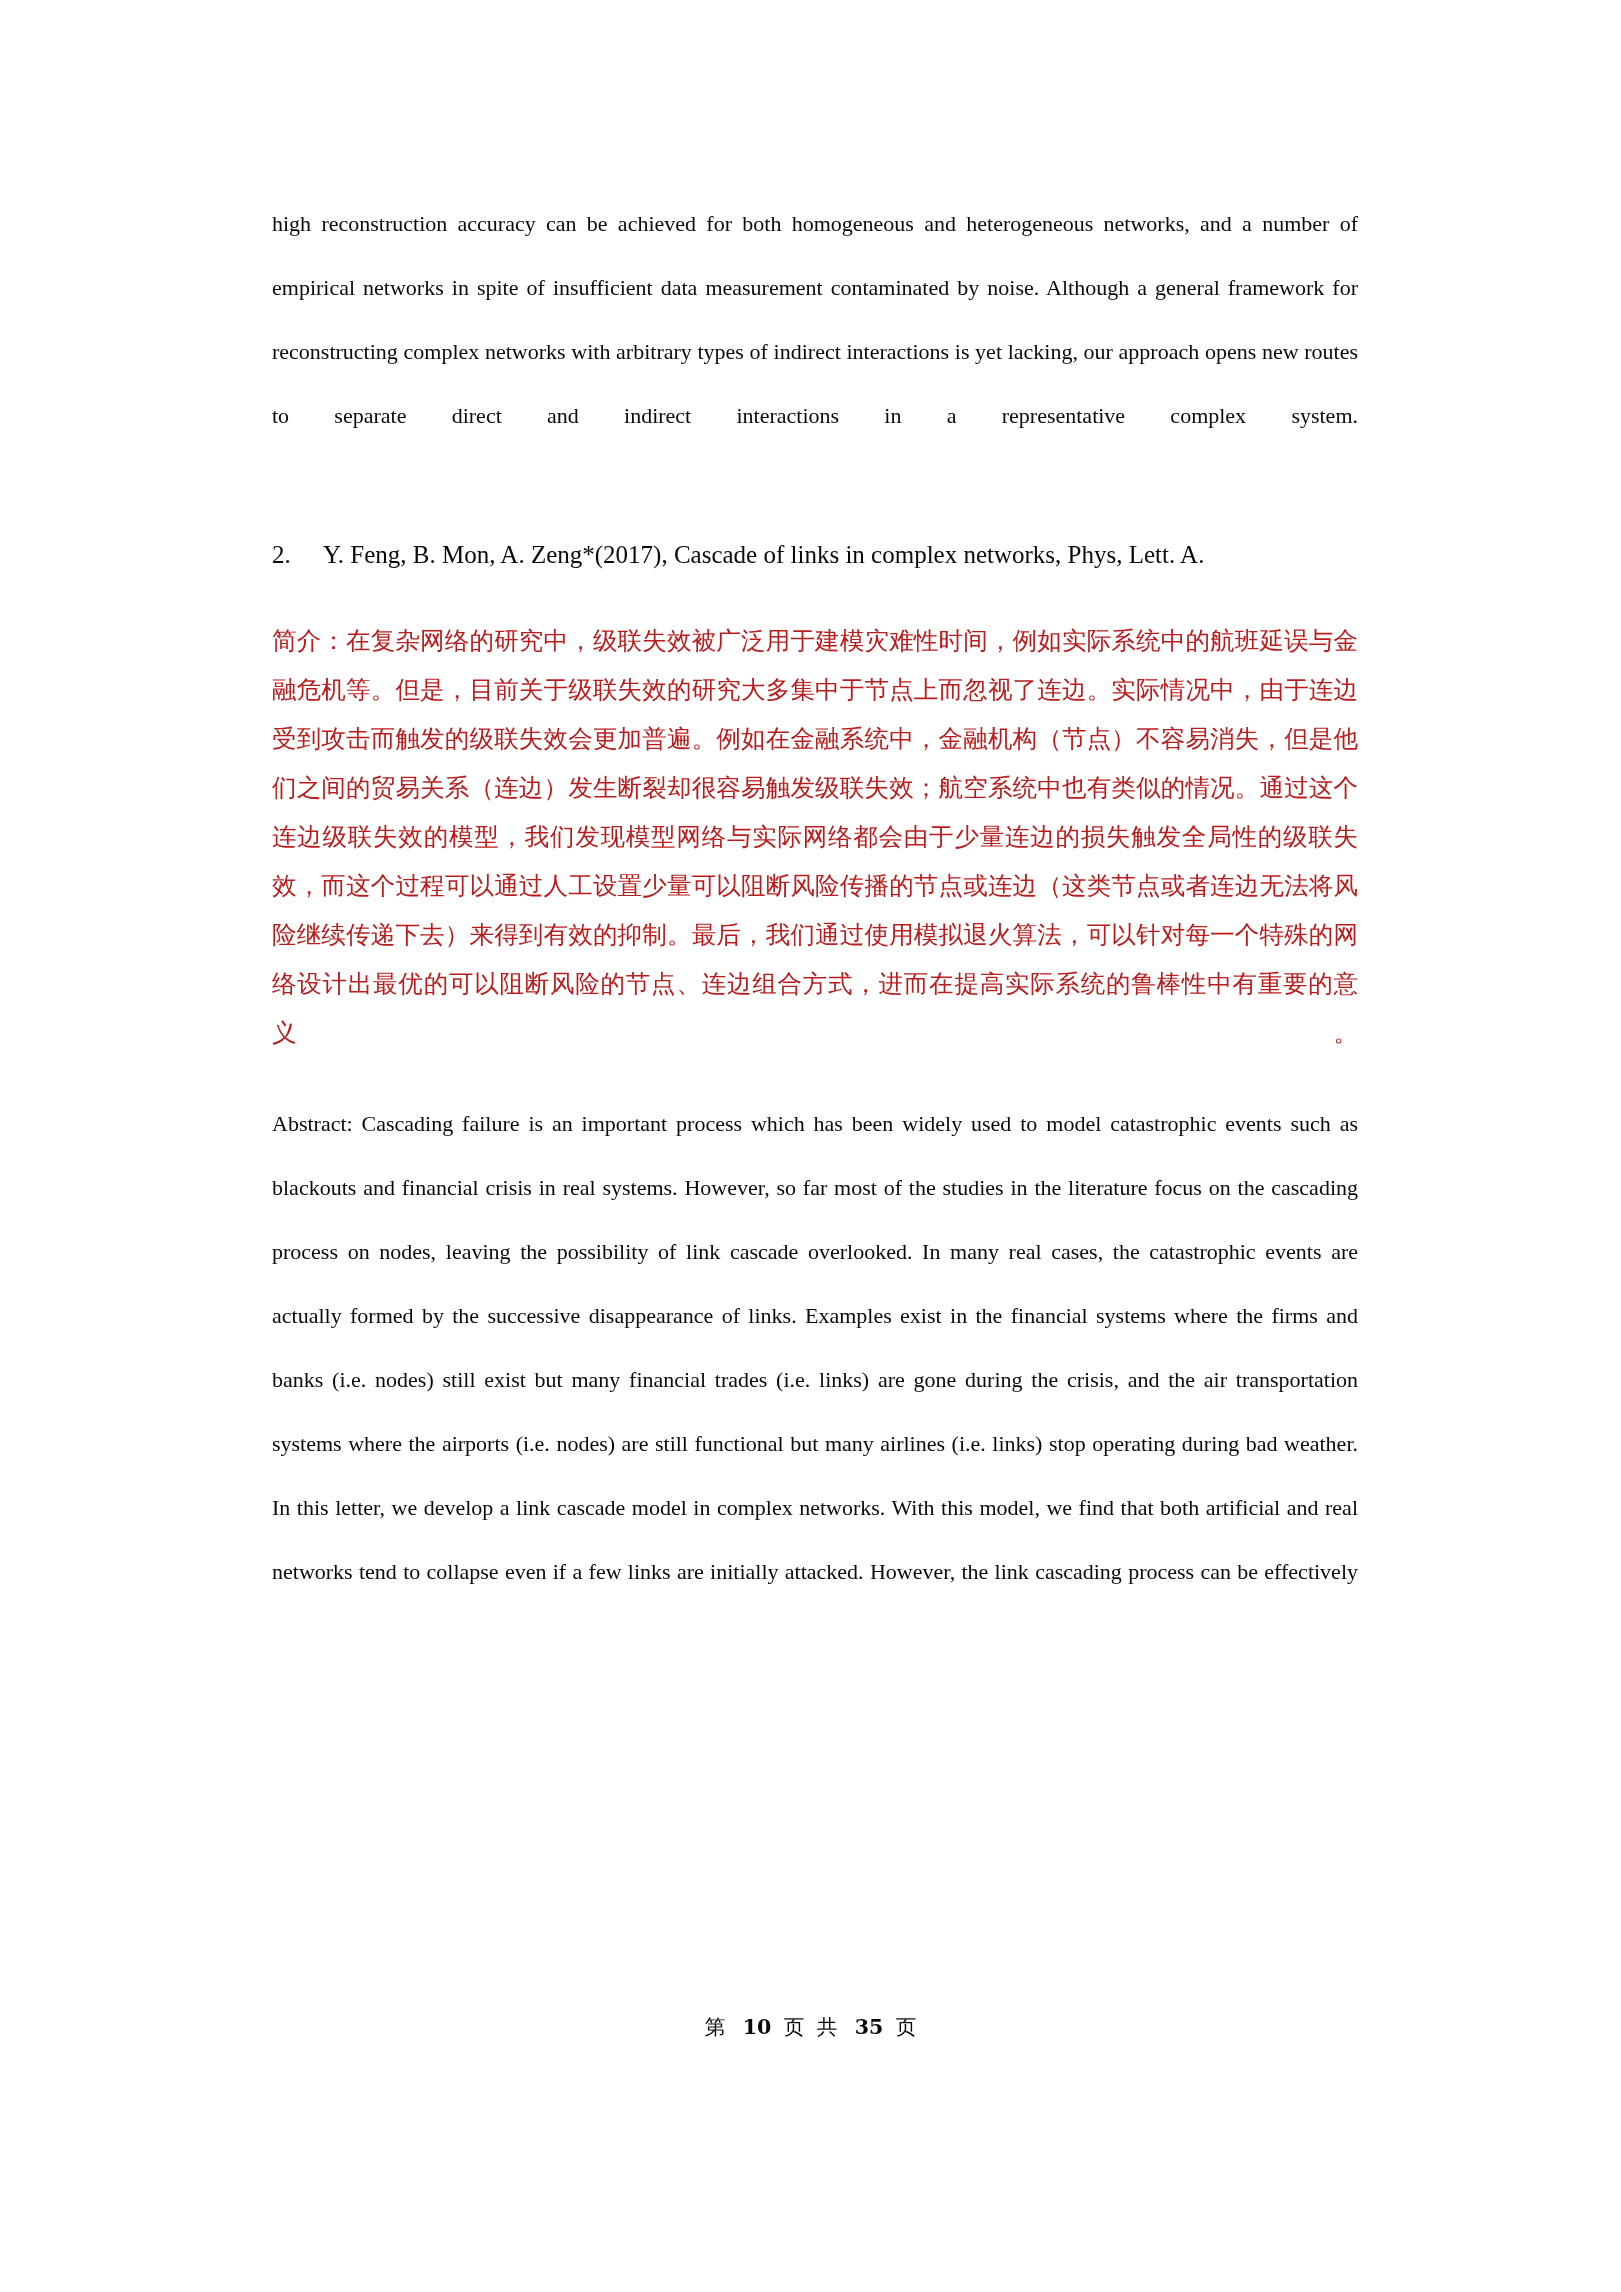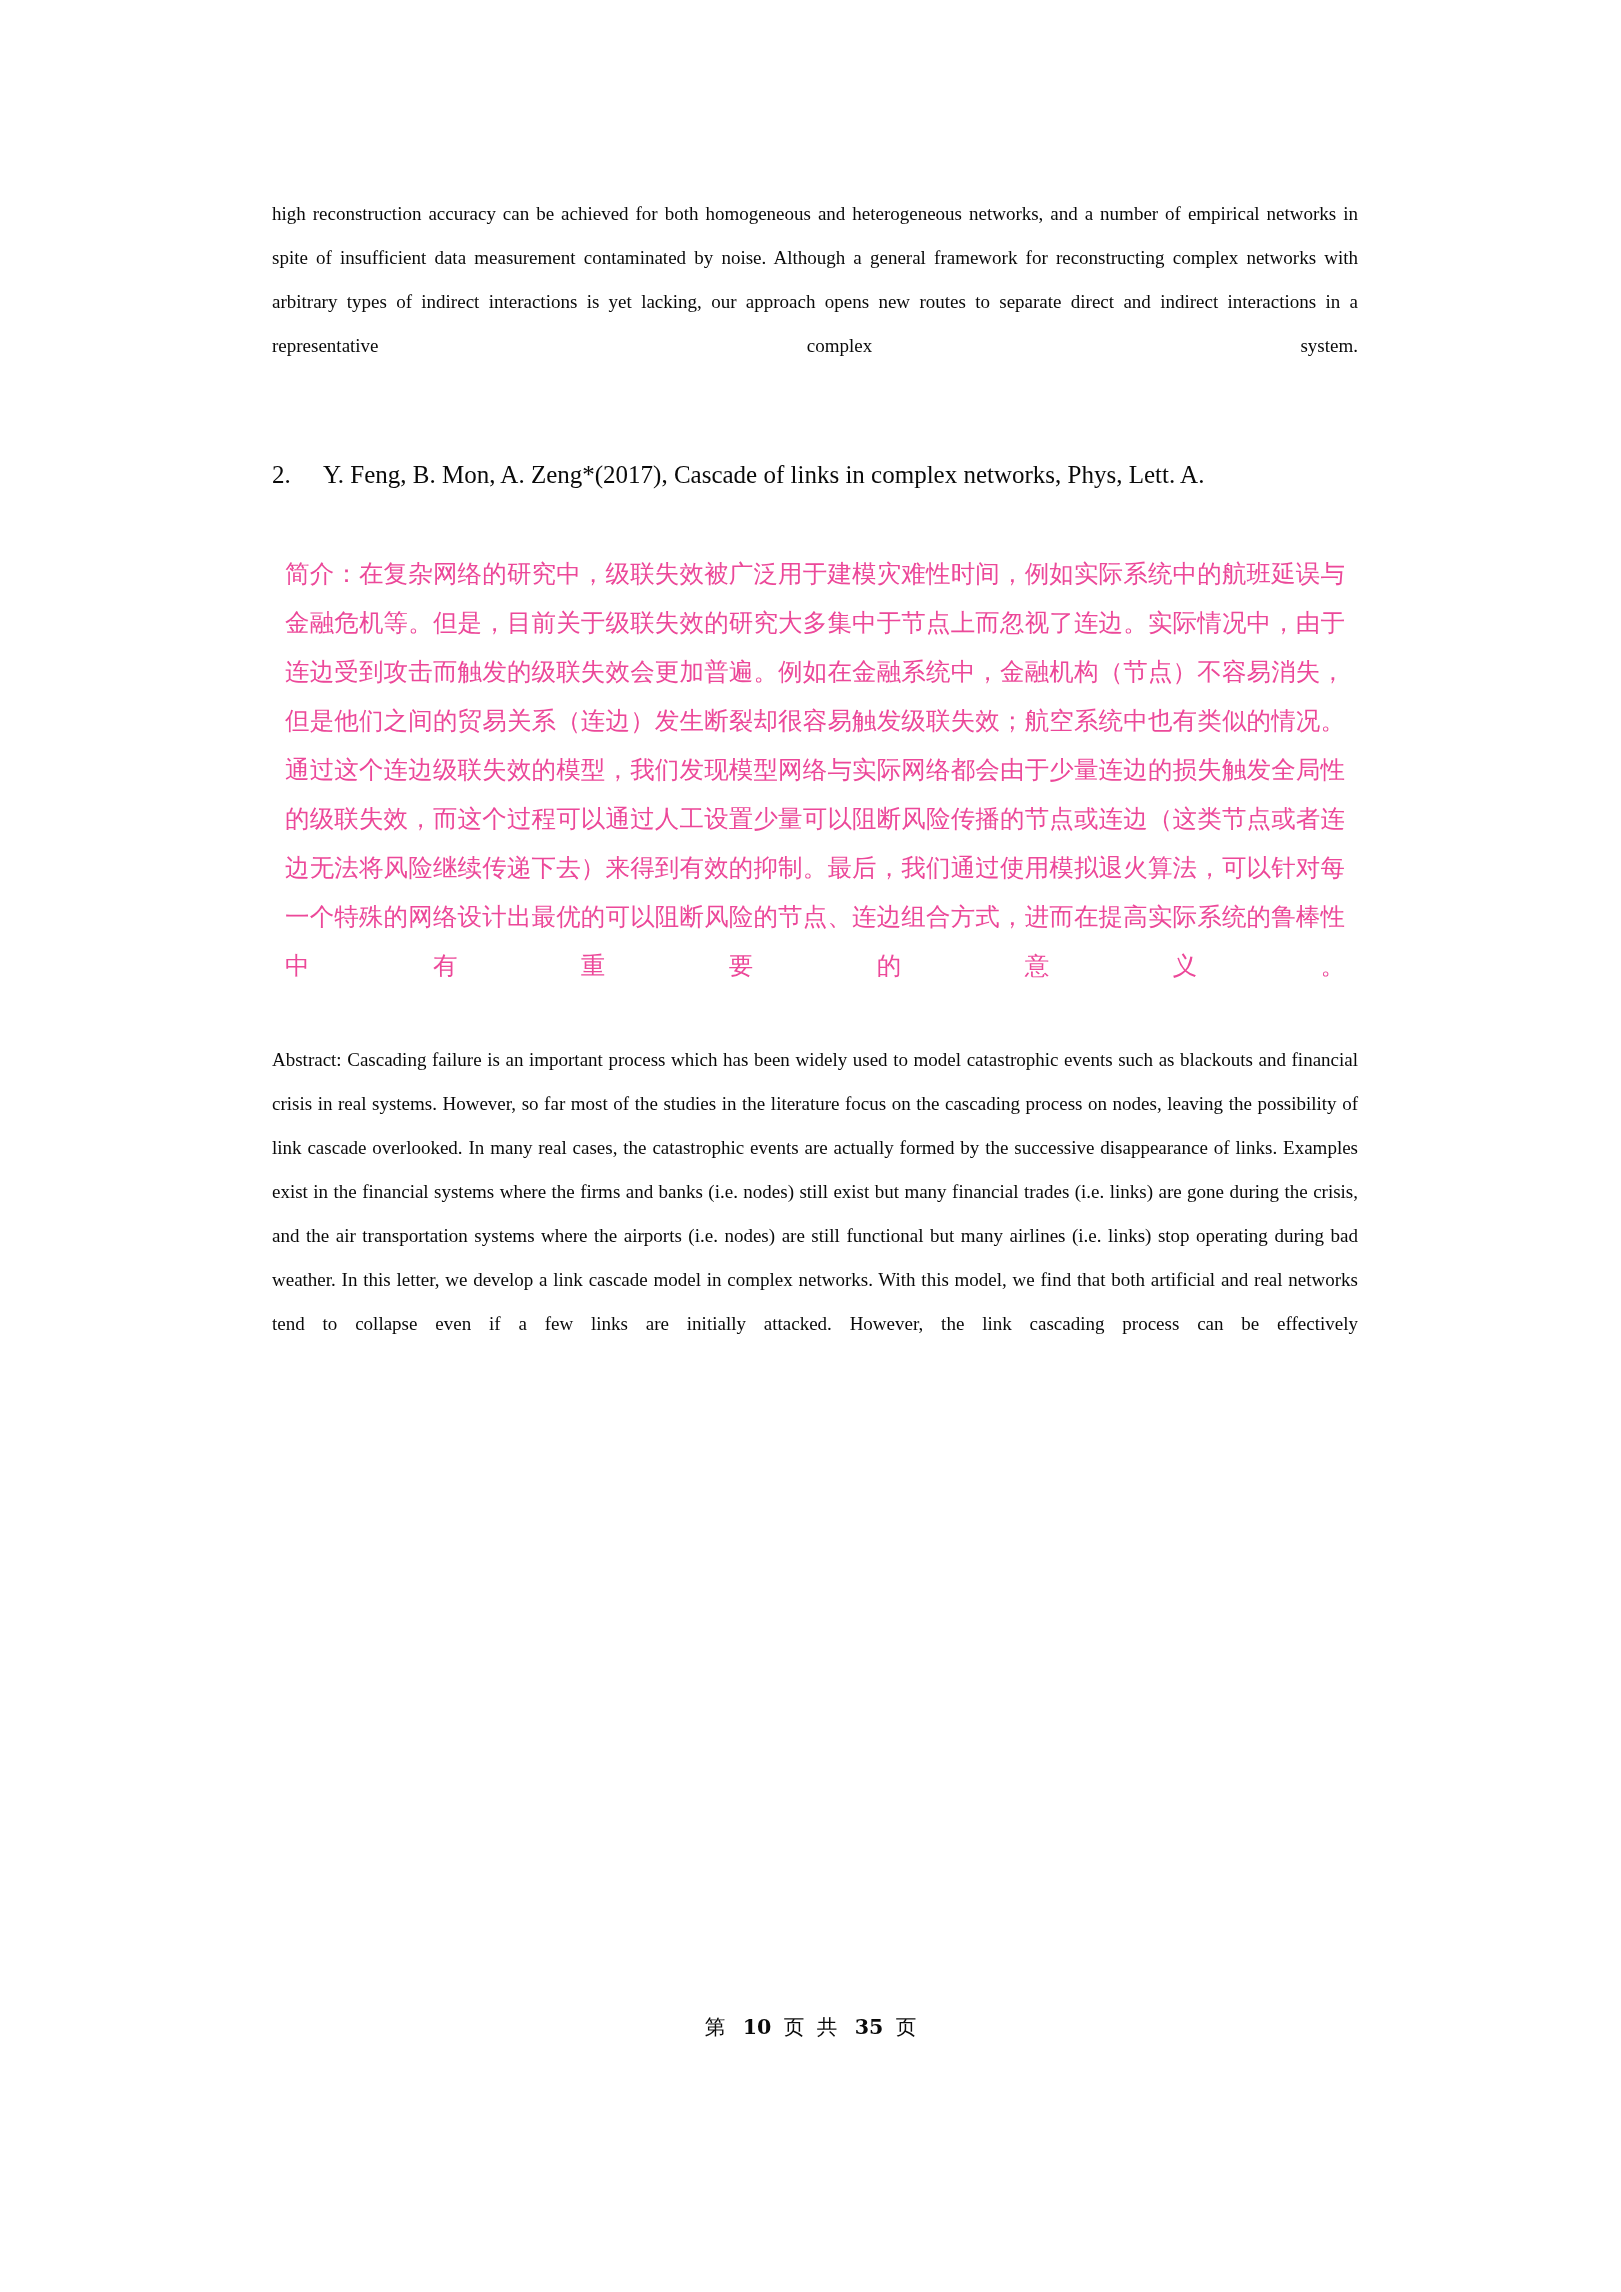--- a/index.html
+++ b/index.html
@@ -24,22 +24,22 @@
     background: #ffffff;
   }
   .content {
     position: absolute;
     left: 272px;
     top: 192px;
     width: 1086px;
   }
   .para-en {
     font-family: "Liberation Serif", serif;
-    font-size: 19px;
-    line-height: 44px;
+    font-size: 22px;
+    line-height: 64px;
     text-align: justify;
     text-justify: inter-word;
     margin: 0 0 0 0;
     color: #0a0a0a;
   }
   .para-en.last-line-spread {
     text-align-last: justify;
   }
   .block-gap-big {
     height: 84px;
@@ -64,22 +64,22 @@
   }
   .gap-36 { height: 35px; }
   .gap-40 { height: 39px; }
   .para-cn {
     font-family: "DejaVu Serif", "Liberation Serif", serif;
     font-size: 24.5px;
     line-height: 49px;
     text-align: justify;
     text-justify: inter-ideograph;
     text-align-last: justify;
-    margin: 13px;
-    color: #ec4899;
+    margin: 0;
+    color: #b91c1c;
     letter-spacing: 0px;
   }
   .footer {
     position: absolute;
     left: 0;
     top: 2013px;
     width: 1621px;
     text-align: center;
     font-family: "DejaVu Serif", "Liberation Serif", serif;
     font-size: 20.6px;

